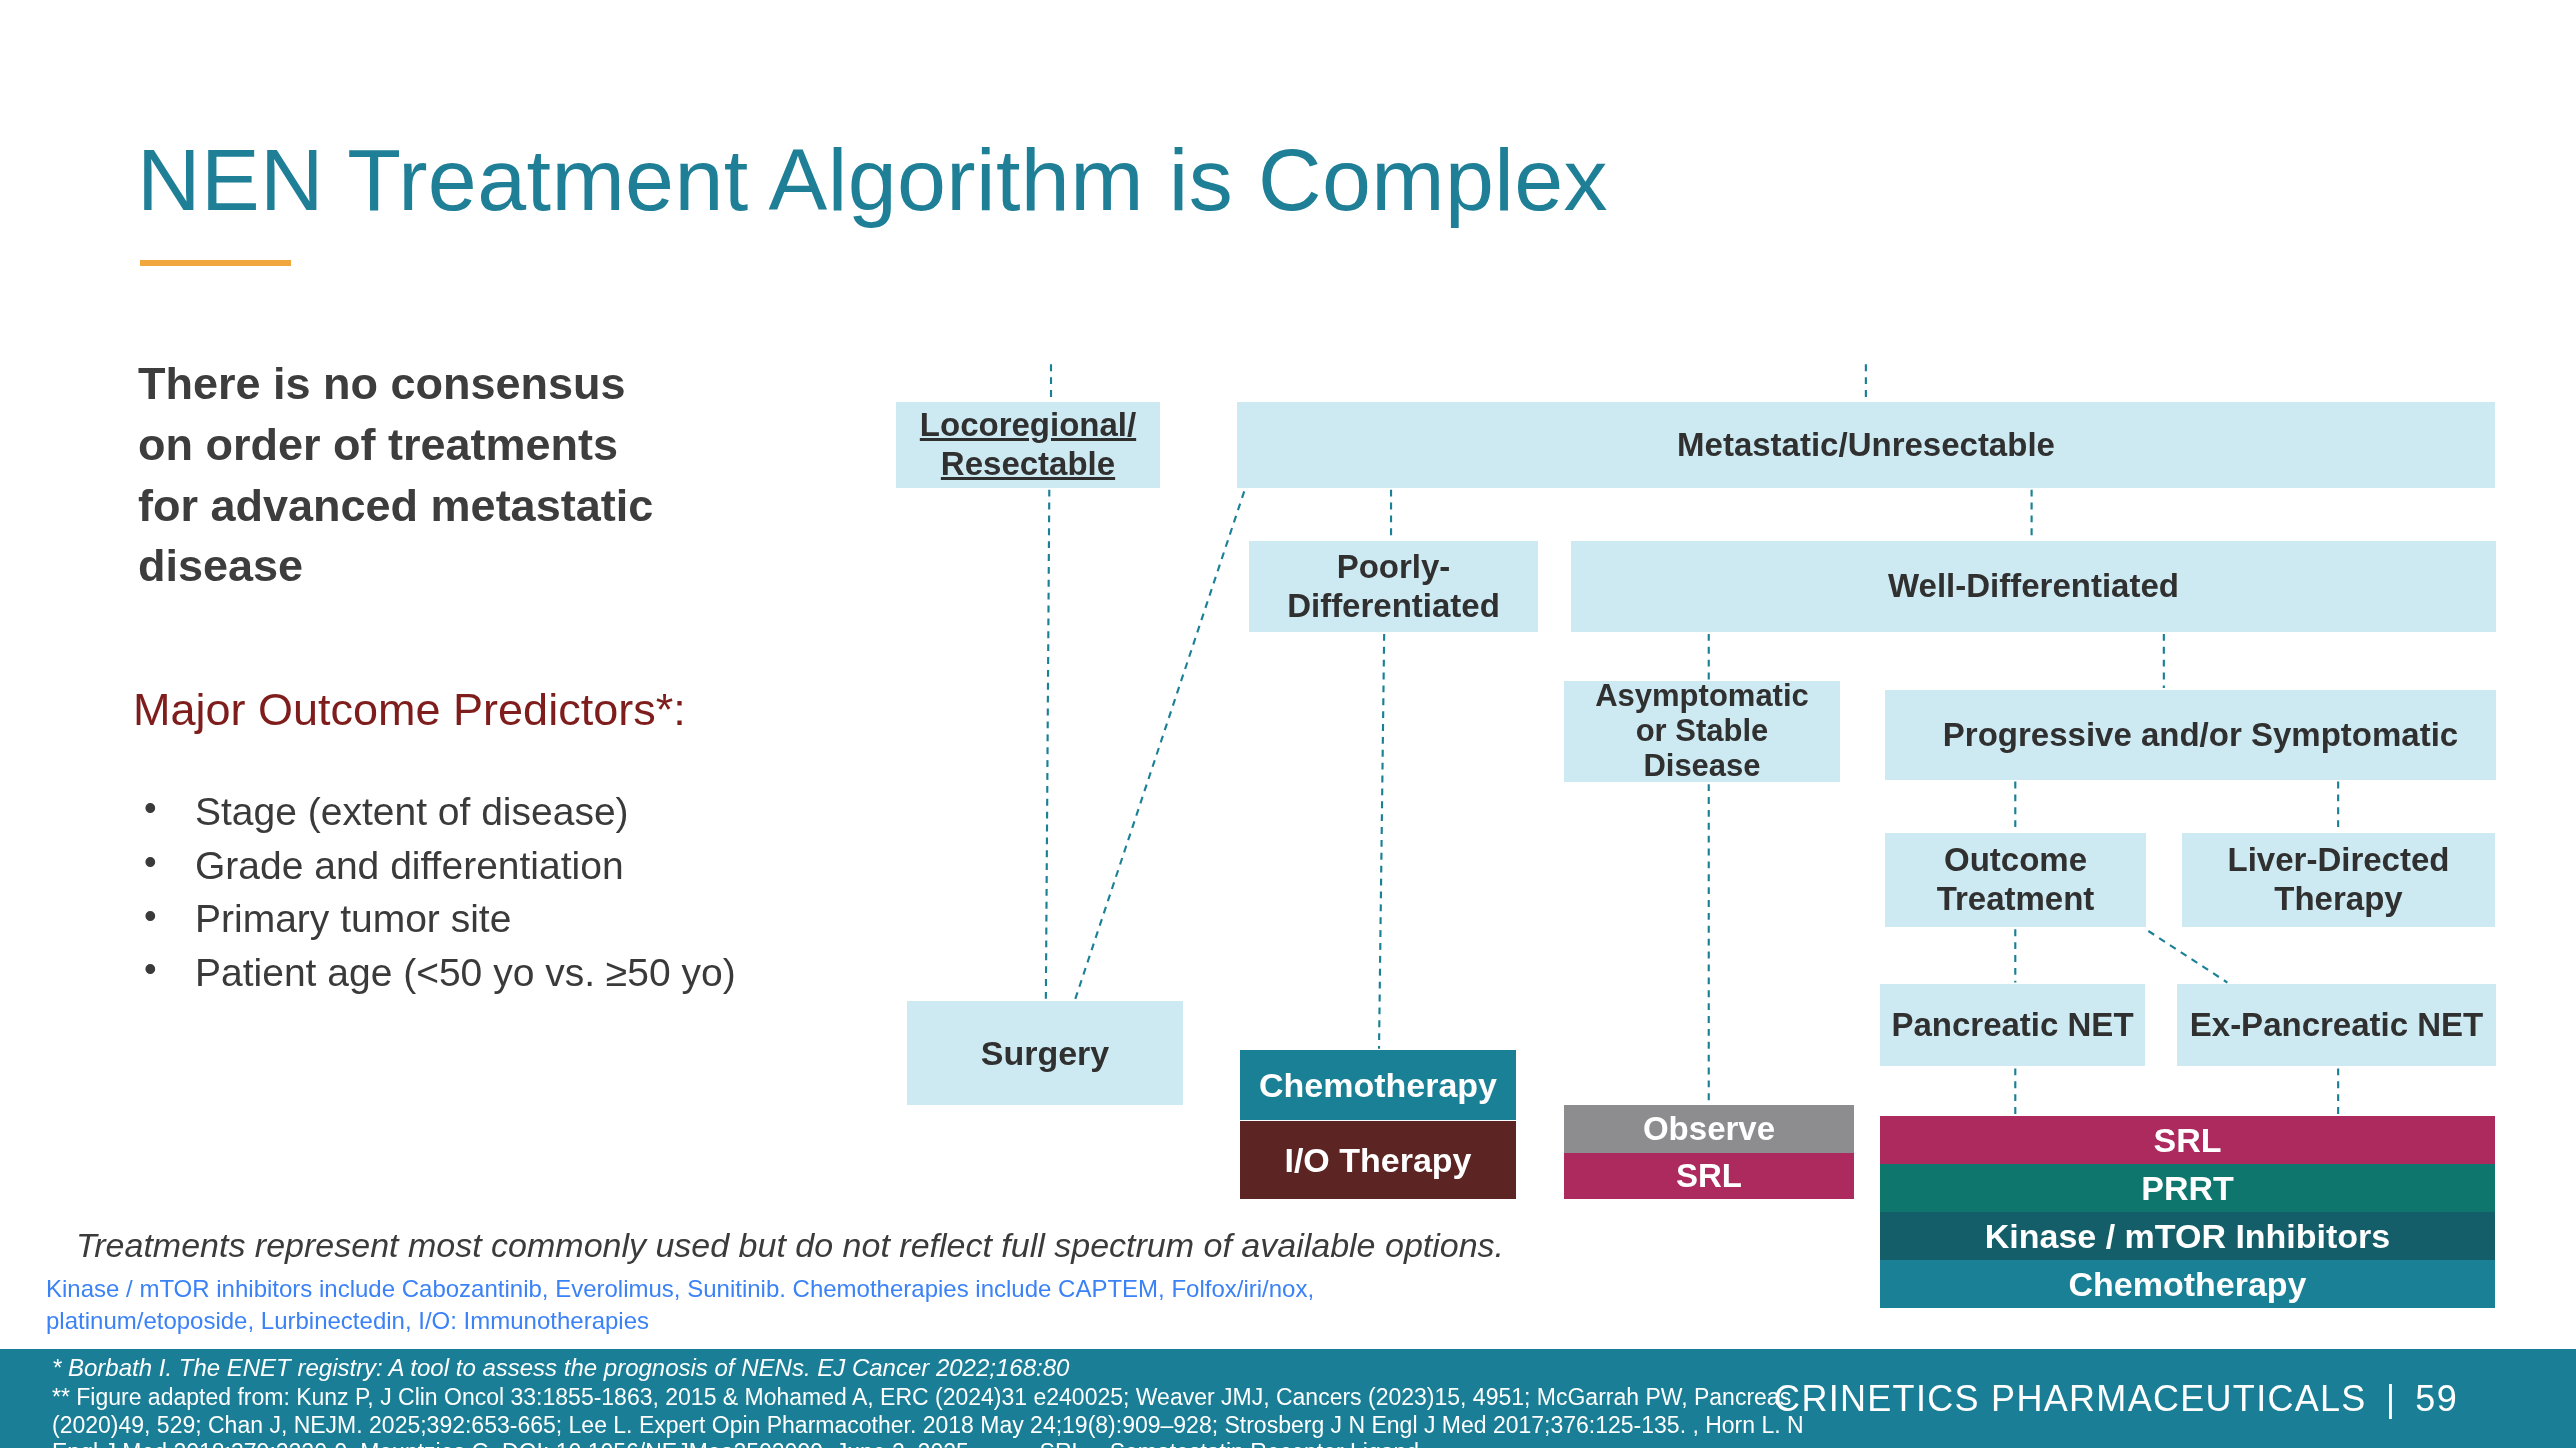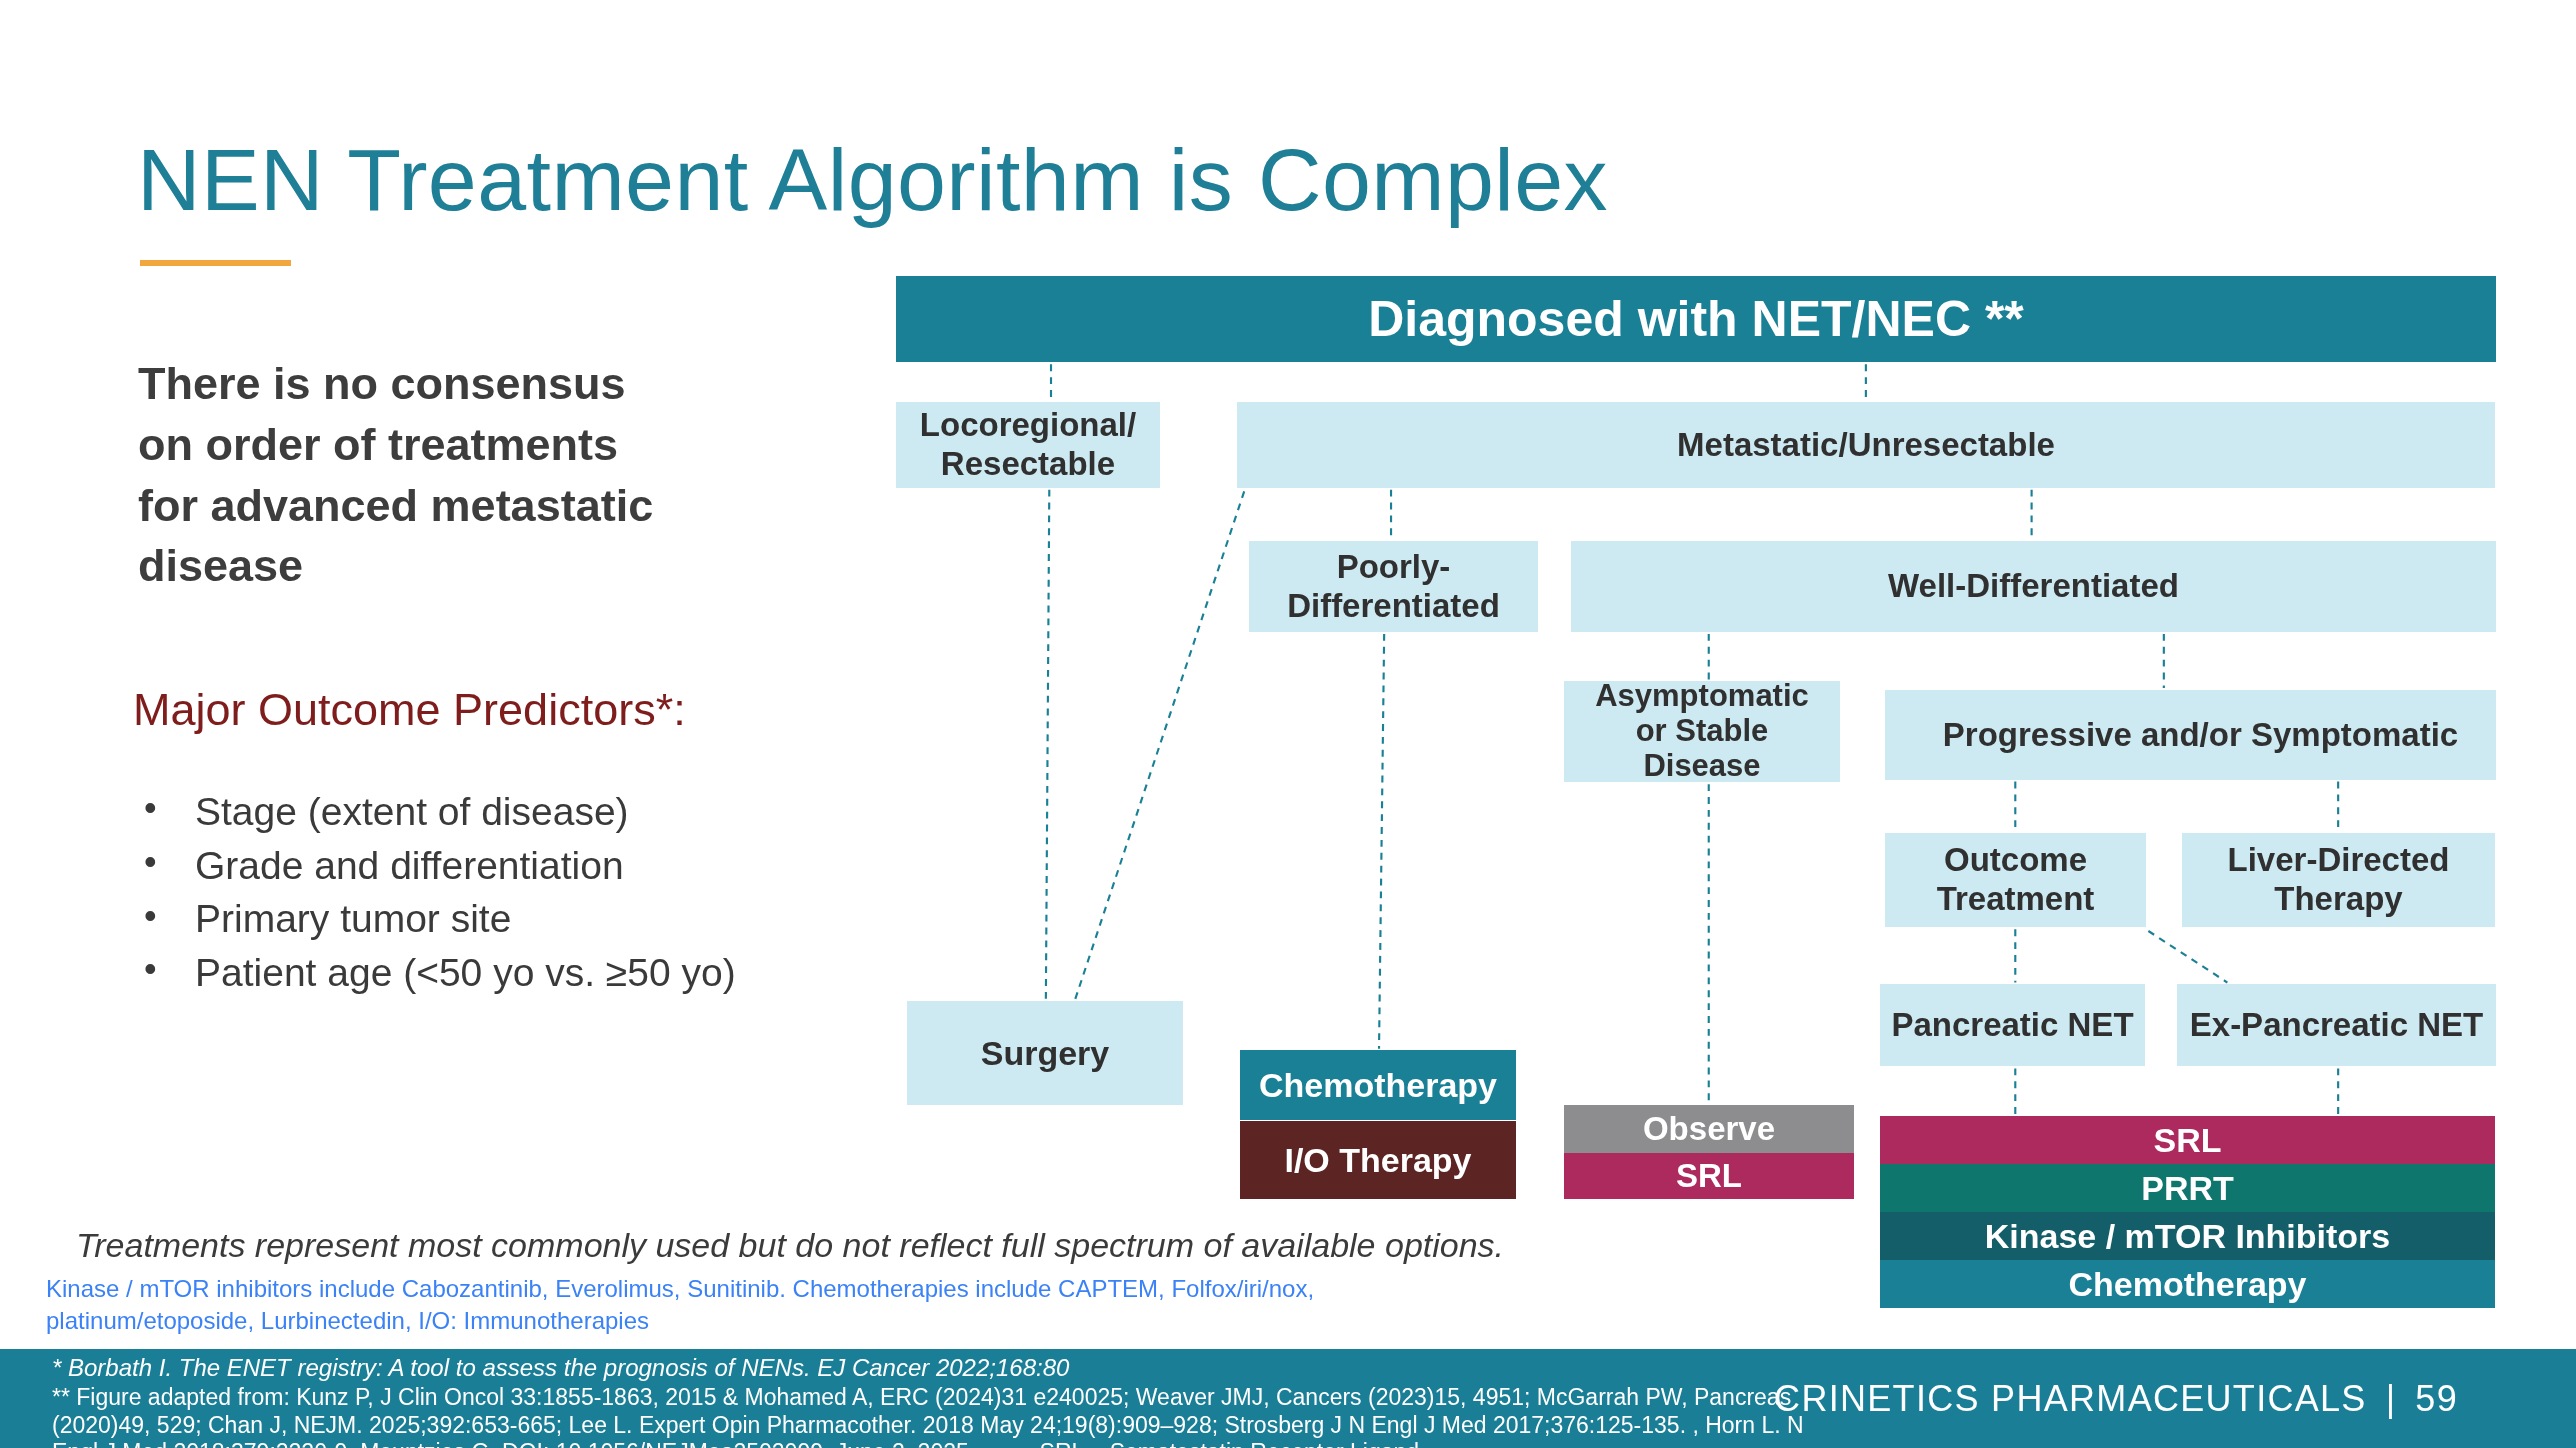--- a/index.html
+++ b/index.html
@@ -37,21 +37,21 @@
   
   .connectors { position:absolute; left:0; top:0; pointer-events:none; }
   .connectors line { stroke:#1a8096; stroke-width:2.5; stroke-dasharray:8 7; }
   .box {
     position:absolute; display:flex; align-items:center; justify-content:center;
     text-align:center; box-sizing:border-box; white-space:pre-line;
   }
   .box.light { background:#cde9f2; color:#303030; font-weight:700; font-size:33px; line-height:1.18; }
   .box.solid { color:#ffffff; font-weight:700; font-size:34px; }
   #n-banner   { left:896px; top:276px;  width:1600px; height:86px; background:#1a8096; color:#fff; font-weight:700; font-size:50px; }
-  #n-loco     { left:896px; top:402px;  width:264px;  height:86px; }
+  #n-loco     { left:896px; top:402px;  width:264px;  height:86px;text-decoration:underline; }
   #n-meta     { left:1237px; top:402px;  width:1258px; height:86px; }
   #n-poorly   { left:1249px; top:541px;  width:289px;  height:91px; }
   #n-well     { left:1571px; top:541px;  width:925px; height:91px; }
   #n-asym     { left:1564px; top:681px;  width:276px;  height:101px; font-size:31px; line-height:1.12; }
   #n-prog     { left:1885px; top:690px;  width:611px;  height:90px;padding-left:20px; }
   #n-systemic { left:1885px; top:833px;  width:261px;  height:94px; }
   #n-liver    { left:2182px; top:833px;  width:313px;  height:94px; }
   #n-panc     { left:1880px; top:984px; width:265px;  height:82px;  }
   #n-expanc   { left:2177px; top:984px; width:319px;  height:82px;  }
   #n-surgery  { left:907px; top:1001px; width:276px;  height:104px; font-size:34px;text-align:center; }
@@ -124,21 +124,20 @@
     <line x1="2520" y1="738" x2="2520" y2="801"></line>
     <line x1="1990" y1="913" x2="1990" y2="1285"></line>
     <line x1="2347" y1="910" x2="2347" y2="968"></line>
     <line x1="2723" y1="910" x2="2723" y2="968"></line>
     <line x1="2347" y1="1082" x2="2347" y2="1144"></line>
     <line x1="2502" y1="1084" x2="2594" y2="1144"></line>
     <line x1="2347" y1="1244" x2="2347" y2="1298"></line>
     <line x1="2723" y1="1244" x2="2723" y2="1298"></line>
   </svg>
 
-  <div class="box" id="n-banner">Diagnosed with NET/NEC **</div>
   <div class="box light" id="n-loco">Locoregional/
 Resectable</div>
   <div class="box light" id="n-meta">Metastatic/Unresectable</div>
   <div class="box light" id="n-poorly">Poorly-
 Differentiated</div>
   <div class="box light" id="n-well">Well-Differentiated</div>
   <div class="box light" id="n-asym">Asymptomatic
 or Stable
 Disease</div>
   <div class="box light" id="n-prog">Progressive and/or Symptomatic</div>

